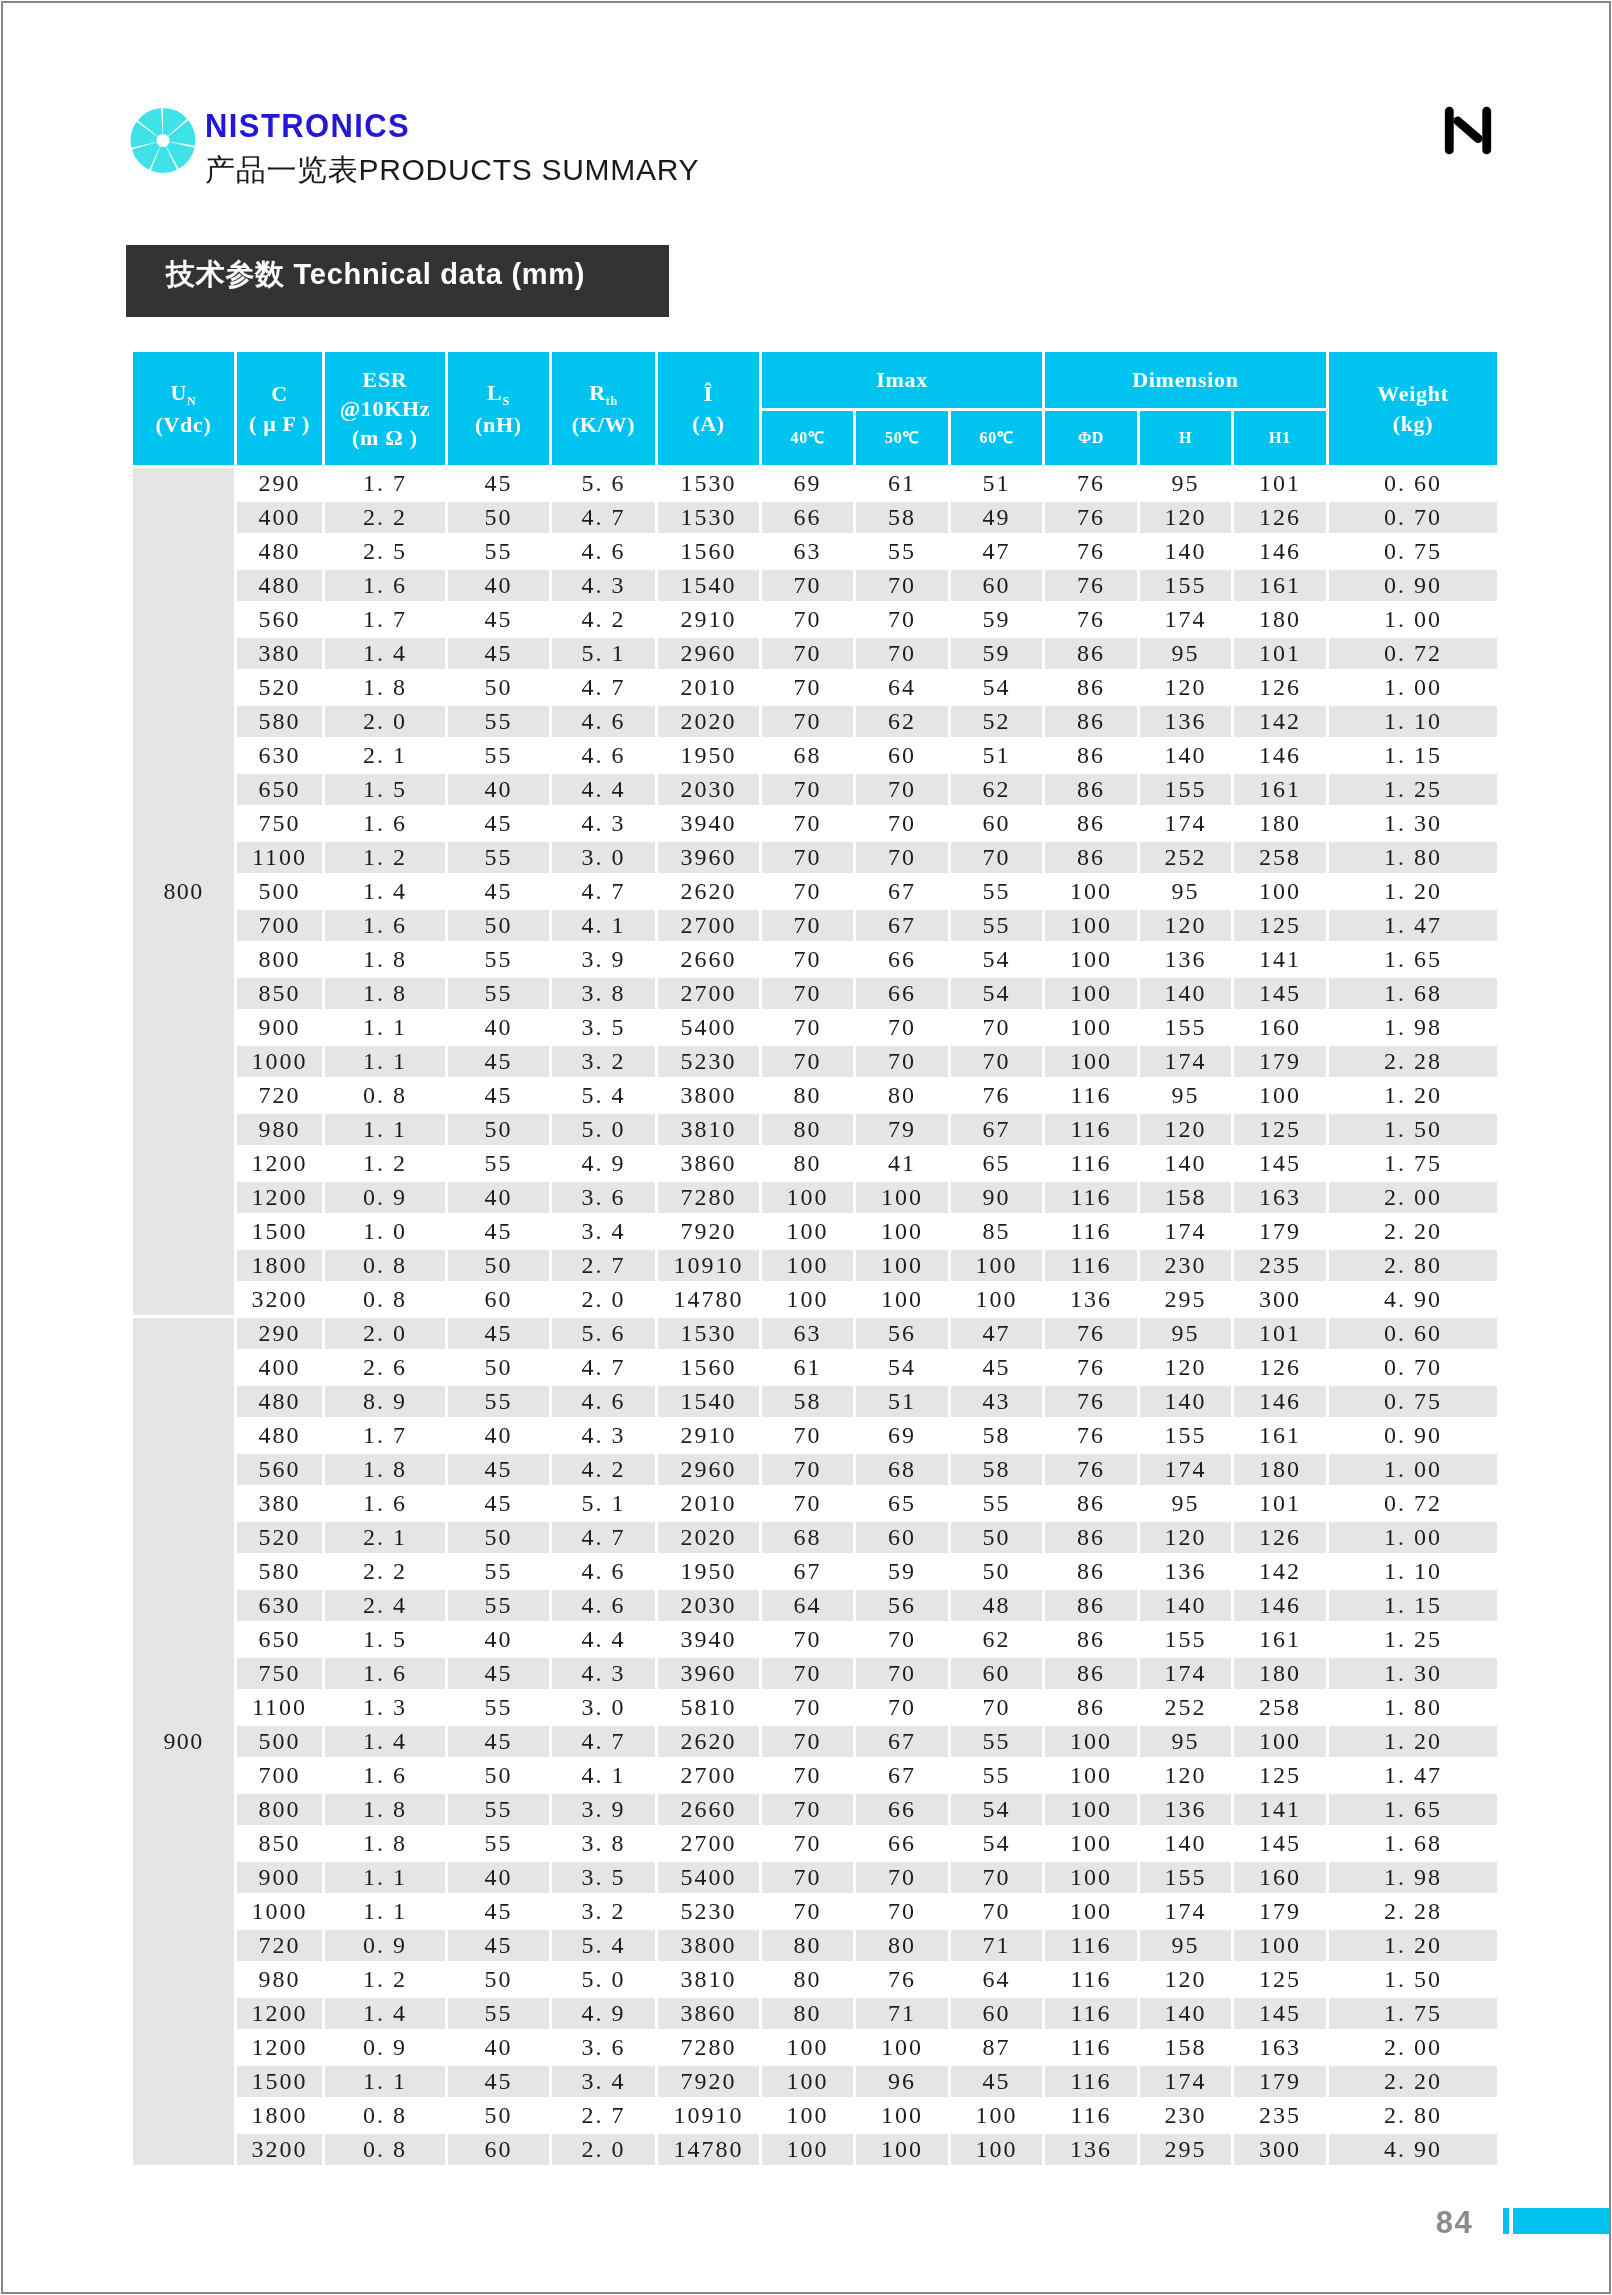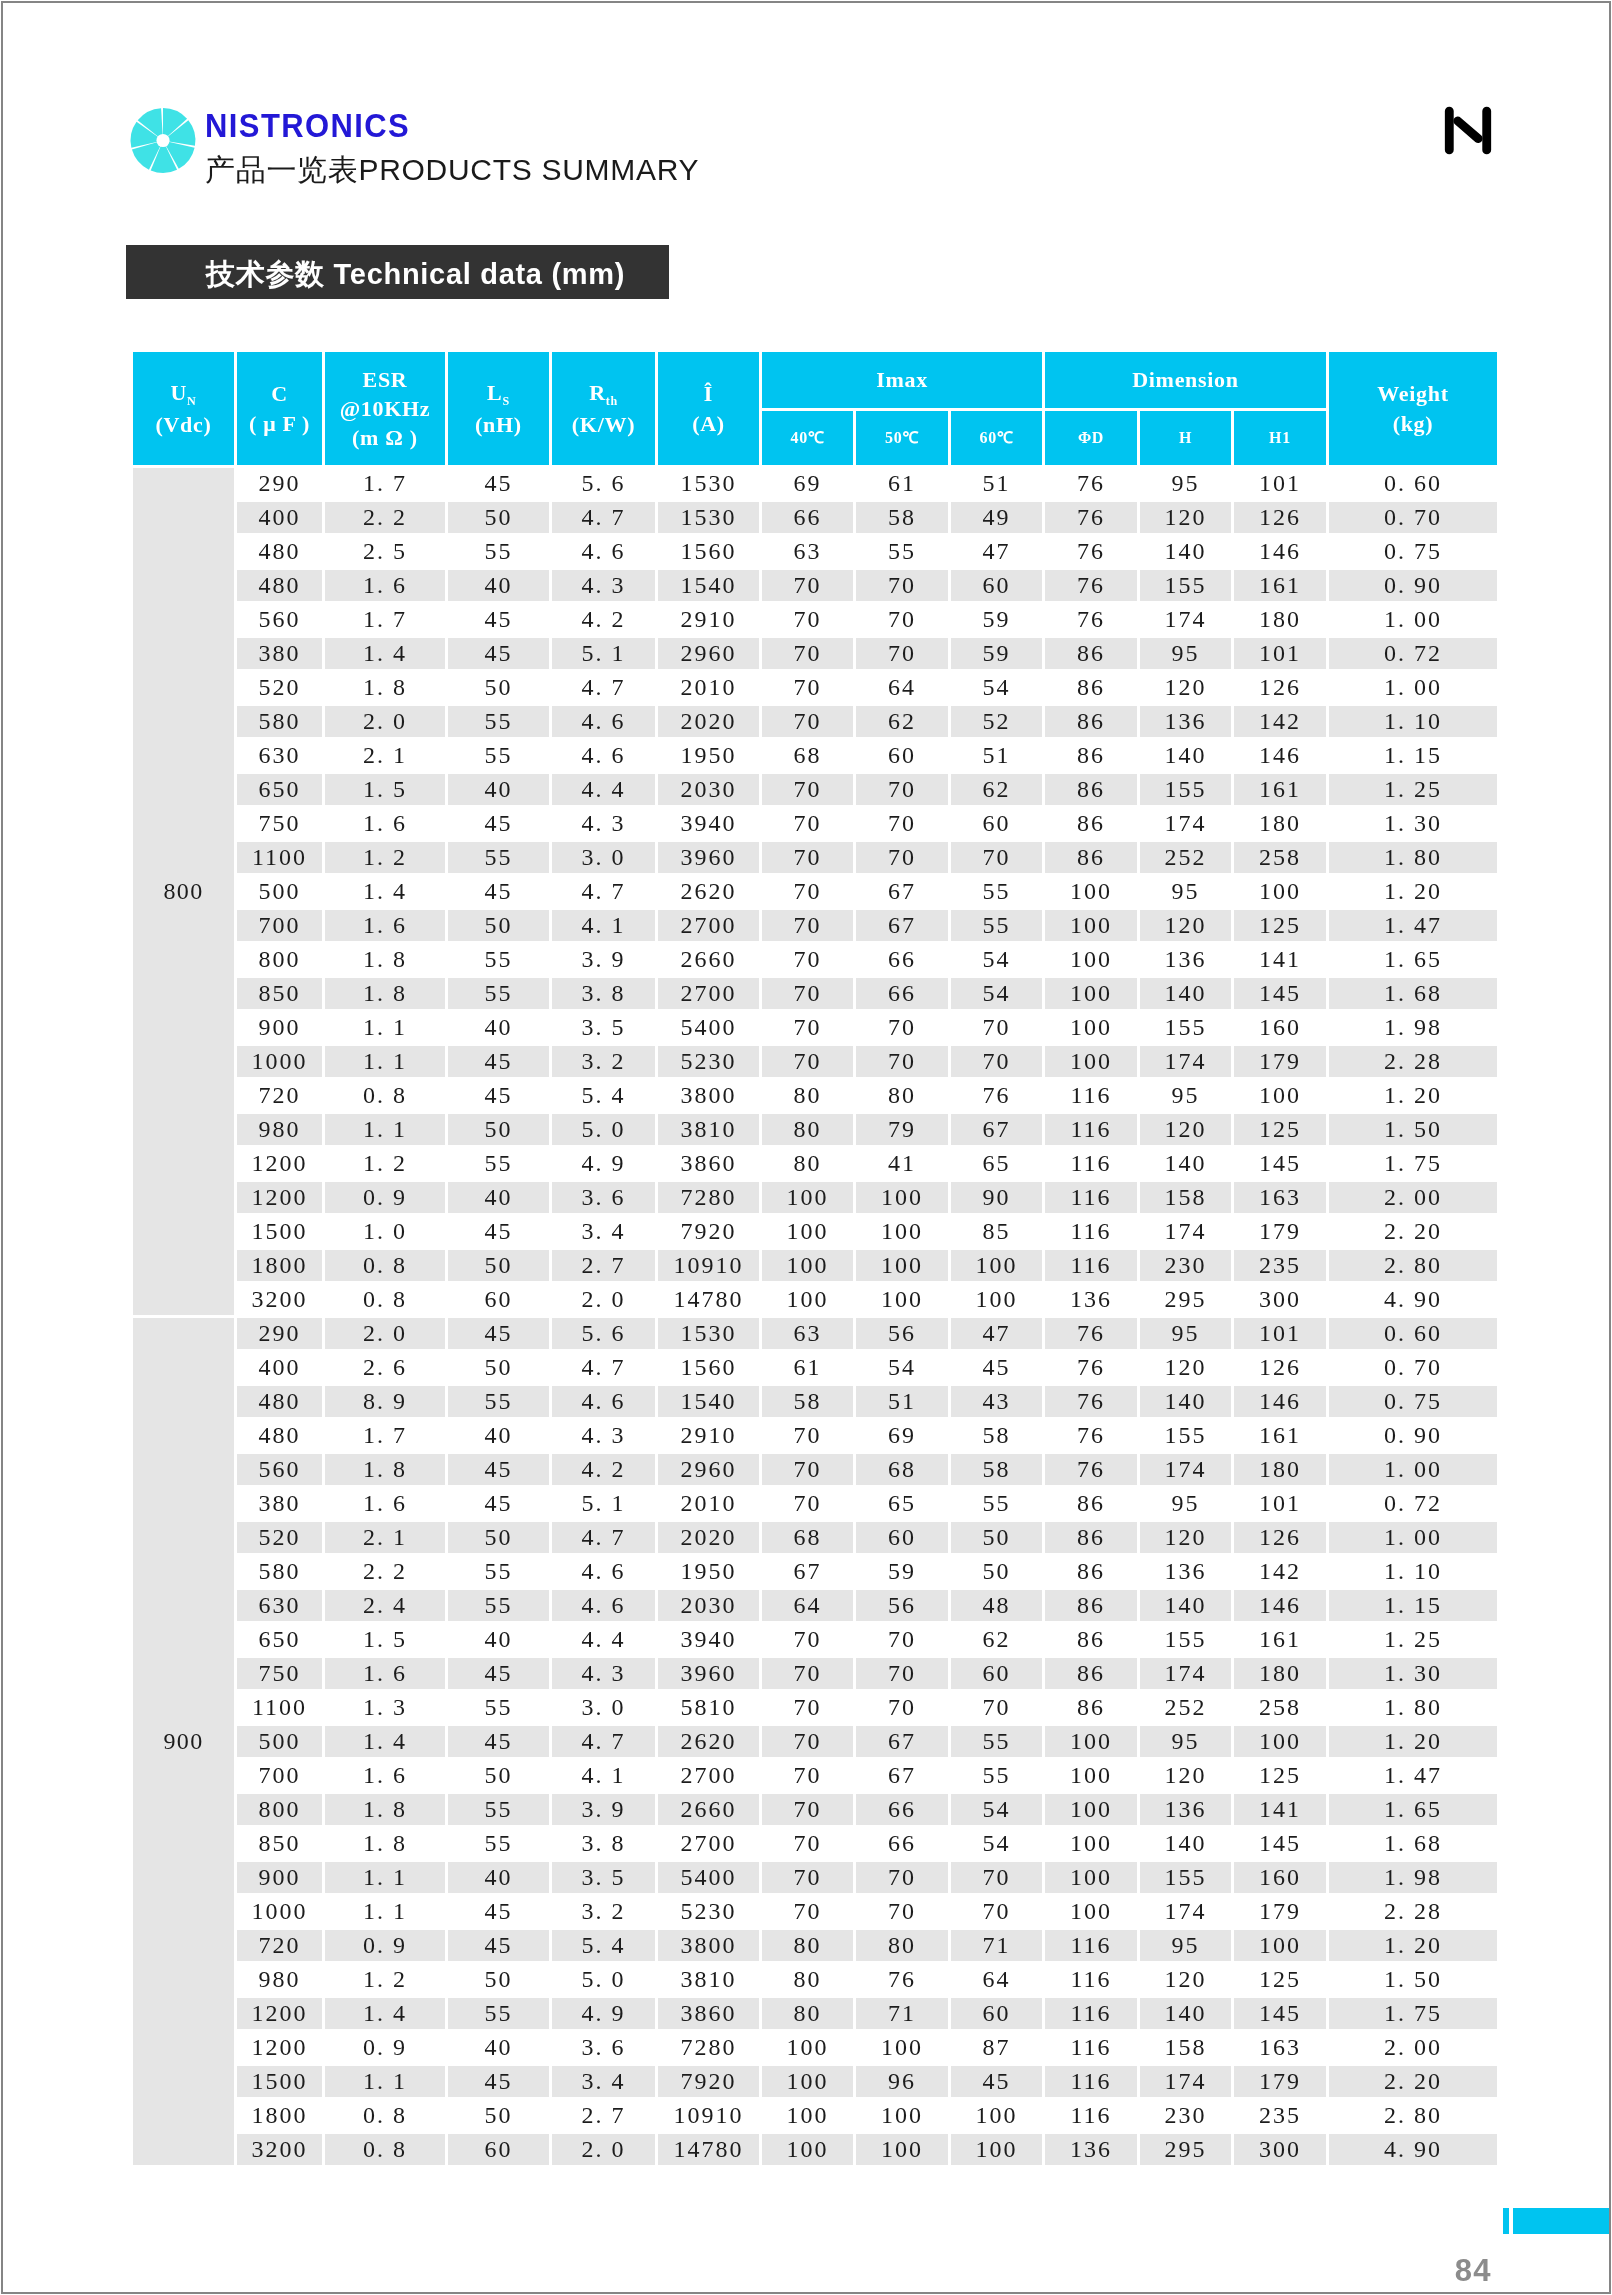--- a/index.html
+++ b/index.html
@@ -22,24 +22,24 @@
     color:var(--brand-blue,#2318D6);
     transform:scaleY(1.05); transform-origin:left top;
   }
   .subtitle {
     position:absolute; left:205px; top:150px;
     font-size:30px; font-weight:400; color:#1a1a1a; letter-spacing:0.7px;
   }
   .nmark { position:absolute; left:1444px; top:106px; width:48px; height:49px; }
 
   .banner {
-    position:absolute; left:126px; top:245px; width:543px; height:54px;
+    position:absolute; left:126px; top:245px; width:543px; height:72px;
     background:var(--banner-dark,#333333);
     color:#ffffff; font-size:29px; font-weight:bold;
-    line-height:58px; padding-left:80px; letter-spacing:0.7px;
+    line-height:58px; padding-left:40px; letter-spacing:0.7px;
   }
 
   
   table.spec {
     position:absolute; left:130px; top:349px; width:1365px;
     border-collapse:collapse; table-layout:fixed;font-family:Liberation Serif, serif;
   }
   table.spec th, table.spec td { border:3.4px solid #ffffff; text-align:center; vertical-align:middle; }
   thead th {
     background:var(--header-cyan,#00C4F0); color:#ffffff;
@@ -57,22 +57,22 @@
   }
   tbody td.g { background:var(--row-gray,#E5E5E5); }
   tbody td.un-cell {
     background:var(--row-gray,#E5E5E5);
     font-size:24px; letter-spacing:1.4px; color:#1c1c1c;
   }
 
   
   .pagenum {
     position:absolute; left:1417px; top:2205px; width:75px;
-    text-align:right; font-size:31px; font-weight:bold;
-    color:var(--footer-gray,#8C8C8C); letter-spacing:1.4px;margin-top:48px;
+    text-align:center; font-size:31px; font-weight:bold;
+    color:var(--footer-gray,#8C8C8C); letter-spacing:1.4px;
   }
   .bar { position:absolute; top:2208px; height:26px; background:var(--header-cyan,#00C4F0); }
   .bar.thin { left:1503px; width:6.1px; }
   .bar.wide { left:1513px; width:96px; }
 </style>
 </head>
 <body>
 
 <div class="page-border"></div>
 

